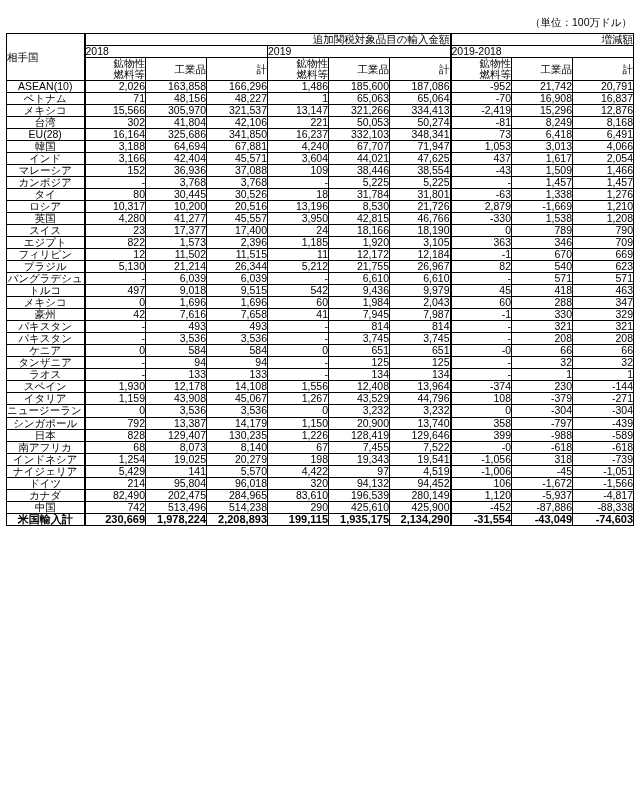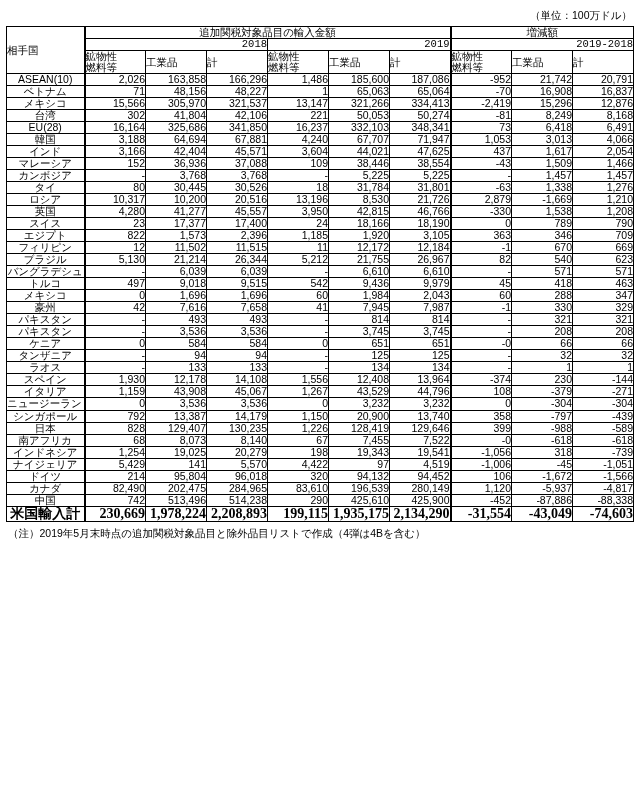--- a/index.html
+++ b/index.html
@@ -11,58 +11,57 @@
     width: 640px;
     height: 786px;
     font-family: "Liberation Sans", sans-serif;
     font-size: 11px;
     color: #000000;
     position: relative;
   }
   .page {
     width: 640px;
     box-sizing: border-box;
-    padding: 9px 6px 0 6px;
+    padding: 16px 6px 0 6px;
   }
   .unit-line {
     text-align: right;
     font-size: 10.5px;
     padding-right: 2px;
     padding-bottom: 3px;
   }
   table.main {
     border-collapse: collapse;
     width: 628px;
     table-layout: fixed;
   }
   table.main th, table.main td {
     border: 1px solid #000000;
     padding: 0;
     font-weight: normal;
     font-size: 10.5px;
     line-height: 1.05;
   }
   th.hdr {
-    text-align: left;
+    text-align: right;
     vertical-align: middle;
     padding: 3px 1px;
     font-size: 10.5px;
   }
   th.grouptitle {
-    text-align: center;
+    text-align: right;
     vertical-align: middle;
     padding: 4px 0;
     font-size: 11px;
   }
   th.yr {
-    text-align: right;
+    text-align: left;
     vertical-align: middle;
     padding: 3px 0;
     font-size: 11px;
-    font-family: Liberation Mono, monospace;
   }
   th.country-head {
     text-align: left;
     vertical-align: middle;
     padding-left: 4px;
     font-size: 11px;
     margin-left: 48px;
   }
   td.country {
     text-align: center;
@@ -71,23 +70,22 @@
     white-space: nowrap;
     overflow: hidden;
   }
   td.num {
     text-align: right;
     padding: 2px 4px 2px 1px;
     font-size: 10.5px;
     white-space: nowrap;
   }
   tr.total td {
-    font-size: 14px;
+    font-size: 11px;
     font-weight: bold;
-    font-family: Liberation Serif, serif;
   }
   tr.total td.country {
     font-weight: bold;
   }
   .thickright {
     border-right: 2px solid #000000 !important;
   }
   .notes {
     padding: 4px 2px 0 2px;
     font-size: 10.5px;
@@ -590,16 +588,15 @@
           <td class="num">1,935,175</td>
           <td class="num thickright">2,134,290</td>
           <td class="num">-31,554</td>
           <td class="num">-43,049</td>
           <td class="num">-74,603</td>
         </tr>
       </tbody>
   </table>
 
   <div class="notes">
-    <div>（注）2019年5月末時点の追加関税対象品目と除外品目リストで作成（4弾は4Bを含む）</div>
   </div>
 
 </div>
 
 </body></html>

